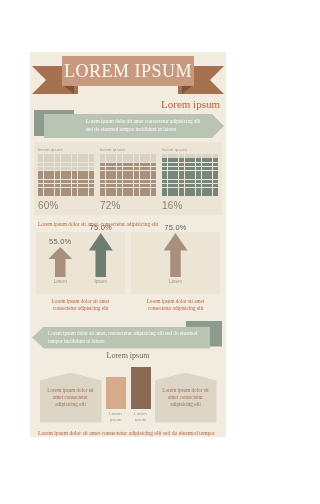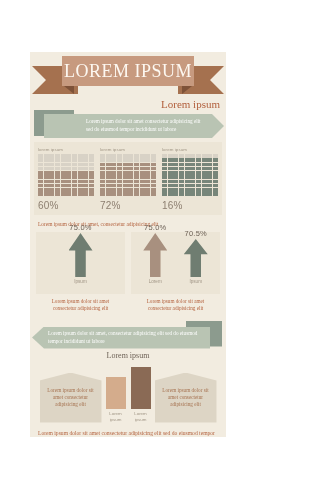--- a/index.html
+++ b/index.html
@@ -645,38 +645,38 @@
 
   </div>
 
   <div class="caption-red">Lorem ipsum dolor sit amet, consectetur adipisicing elit</div>
 
   <div class="arrow-row">
 
     <div class="arrow-card">
       <div class="arrow-pair">
         <div class="arrow-unit">
+          <div class="arrow-value">55.0%</div>
+          <div class="arrow-shape brown" style="height: 30px;"></div>
+          <div class="arrow-name">Lorem</div>
+        </div>
+        <div class="arrow-unit">
           <div class="arrow-value">75.0%</div>
           <div class="arrow-shape green" style="height: 44px;"></div>
           <div class="arrow-name">Ipsum</div>
         </div>
       </div>
     </div>
 
     <div class="arrow-card">
       <div class="arrow-pair">
         <div class="arrow-unit">
           <div class="arrow-value">75.0%</div>
           <div class="arrow-shape brown" style="height: 44px;"></div>
           <div class="arrow-name">Lorem</div>
-        </div>
-        <div class="arrow-unit">
-          <div class="arrow-value">70.5%</div>
-          <div class="arrow-shape green" style="height: 38px;"></div>
-          <div class="arrow-name">Ipsum</div>
         </div>
       </div>
     </div>
 
   </div>
 
   <div class="arrow-row" style="margin-top:0;">
     <div style="flex:1;">
       <div class="arrow-card-caption">Lorem ipsum dolor sit amet consectetur adipisicing elit</div>
     </div>

